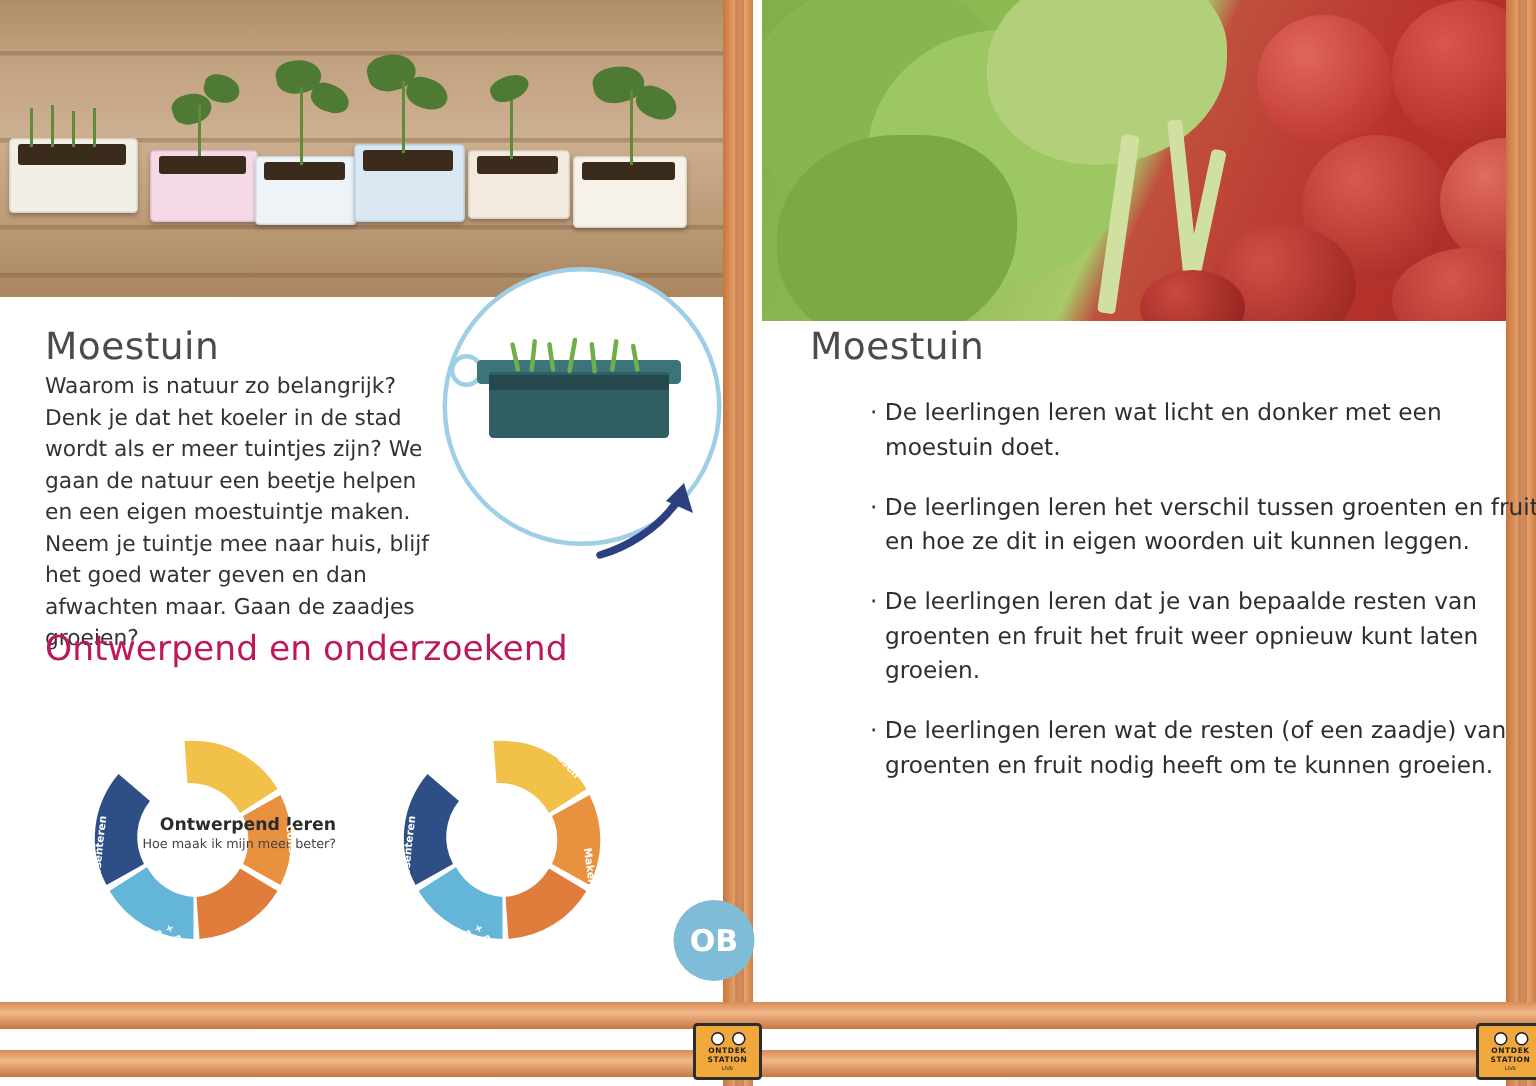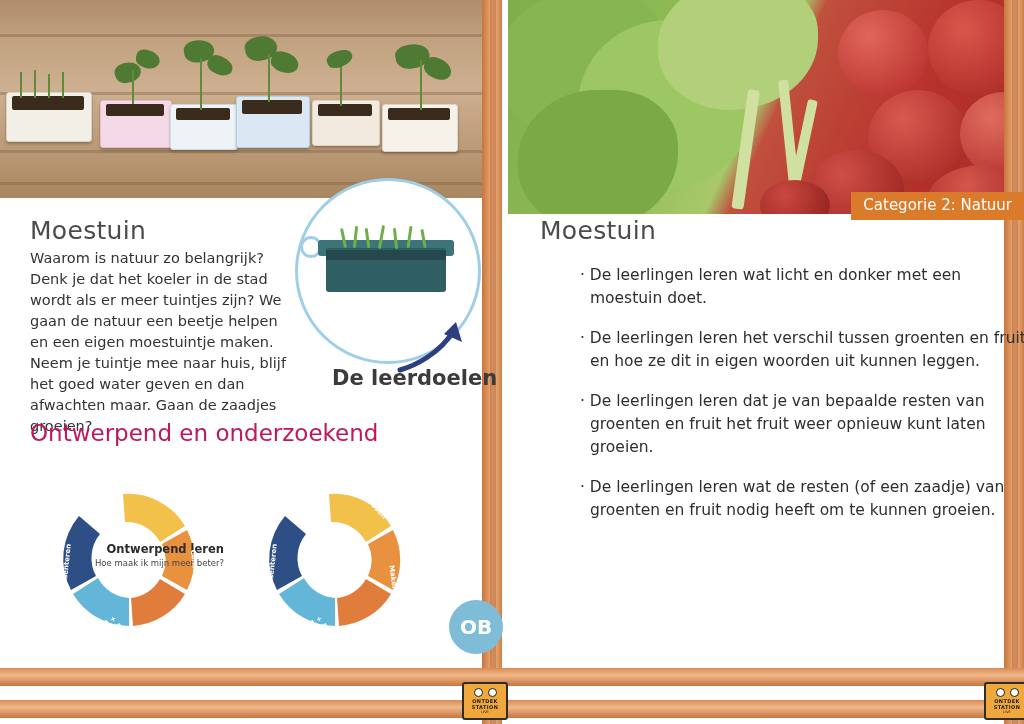--- a/index.html
+++ b/index.html
@@ -179,21 +179,20 @@
     <div class="radish" style="left:252px;top:180px;width:70px;height:50px;background:radial-gradient(circle at 35% 30%,#c9493f,#8e1d1a);"></div>
   </div>
 
   <div class="beam-v left"></div>
   <div class="beam-v right"></div>
   <div class="beam-v-thin" style="left:490px;top:0;bottom:0;"></div>
   <div class="beam-v-thin" style="left:1012px;top:0;bottom:0;"></div>
   <div class="beam-h b1"></div>
   <div class="beam-h b2"></div>
 
-  <button class="tab-btn tab-categorie">Categorie 2: Natuur</button>
 
   <div class="h-title left-title">Moestuin</div>
   <div class="left-body">Waarom is natuur zo belangrijk? Denk je dat het koeler in de stad wordt als er meer tuintjes zijn? We gaan de natuur een beetje helpen en een eigen moestuintje maken. Neem je tuintje mee naar huis, blijf het goed water geven en dan afwachten maar. Gaan de zaadjes groeien?</div>
   <div class="subhead">Ontwerpend en onderzoekend</div>
 
   <div class="circle-ill"></div>
   <div class="knob"></div>
   <div class="planter">
     <div class="planter-top"></div>
     <div class="planter-body"></div>
@@ -204,21 +203,20 @@
     <div class="grass" style="left:62px;top:-3px;height:24px;transform:rotate(10deg);"></div>
     <div class="grass" style="left:76px;top:0px;height:21px;transform:rotate(-6deg);"></div>
     <div class="grass" style="left:90px;top:-2px;height:22px;transform:rotate(8deg);"></div>
     <div class="grass" style="left:104px;top:1px;height:19px;transform:rotate(-10deg);"></div>
   </div>
 
   <svg class="arrow-svg" width="80" height="54" viewBox="0 0 80 54">
     <path d="M4 50 C 18 46, 44 34, 58 10" stroke="#2e3f7f" stroke-width="5" fill="none" stroke-linecap="round"></path>
     <polygon points="60,2 66,22 48,14" fill="#2e3f7f"></polygon>
   </svg>
-  <div class="leerdoelen">De leerdoelen</div>
 
   <div class="cycle c1">
     <svg width="190" height="175" viewBox="0 0 190 175">
       <g transform="translate(95,82)">
         <path d="M -6,-66 A 66,66 0 0 1 56,-34 L 31,-18 A 38,38 0 0 0 -4,-38 Z" fill="#f2c14a"></path>
         <path d="M 58,-30 A 66,66 0 0 1 58,30 L 33,16 A 38,38 0 0 0 33,-16 Z" fill="#e8913f"></path>
         <path d="M 56,34 A 66,66 0 0 1 4,66 L 2,38 A 38,38 0 0 0 31,19 Z" fill="#e07c3c"></path>
         <path d="M 0,66 A 66,66 0 0 1 -56,34 L -31,18 A 38,38 0 0 0 0,38 Z" fill="#63b6d8"></path>
         <path d="M -58,30 A 66,66 0 0 1 -50,-44 L -29,-26 A 38,38 0 0 0 -33,16 Z" fill="#2e4f86"></path>
       </g>

